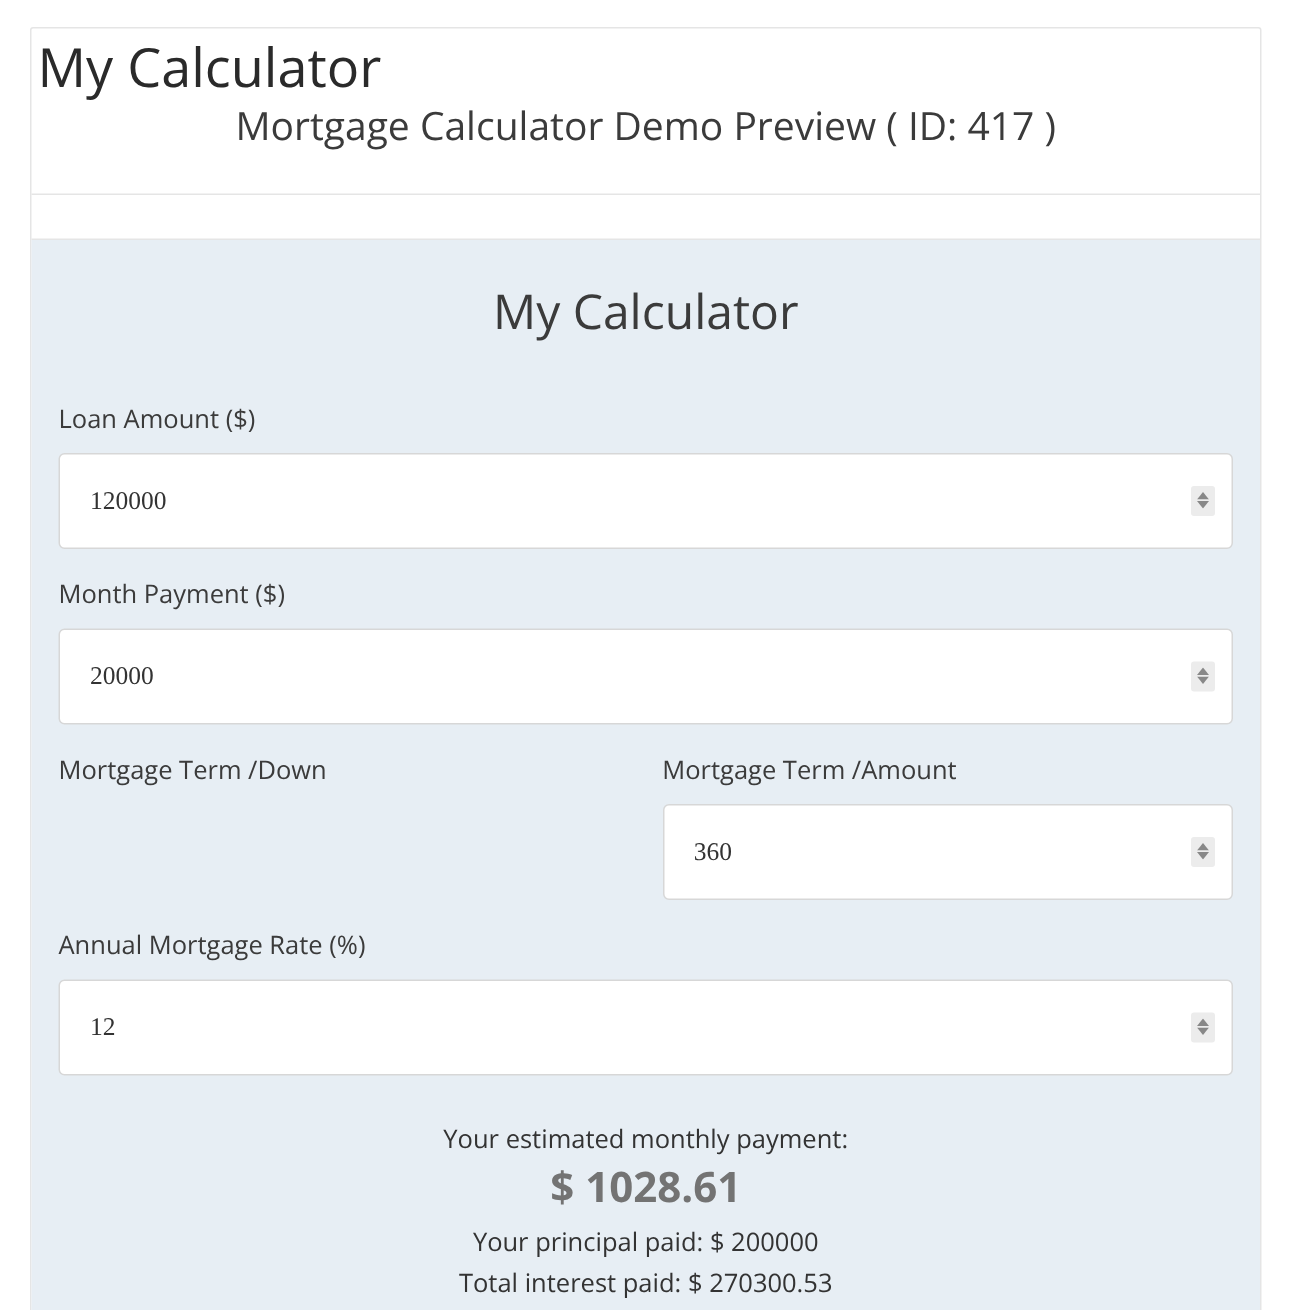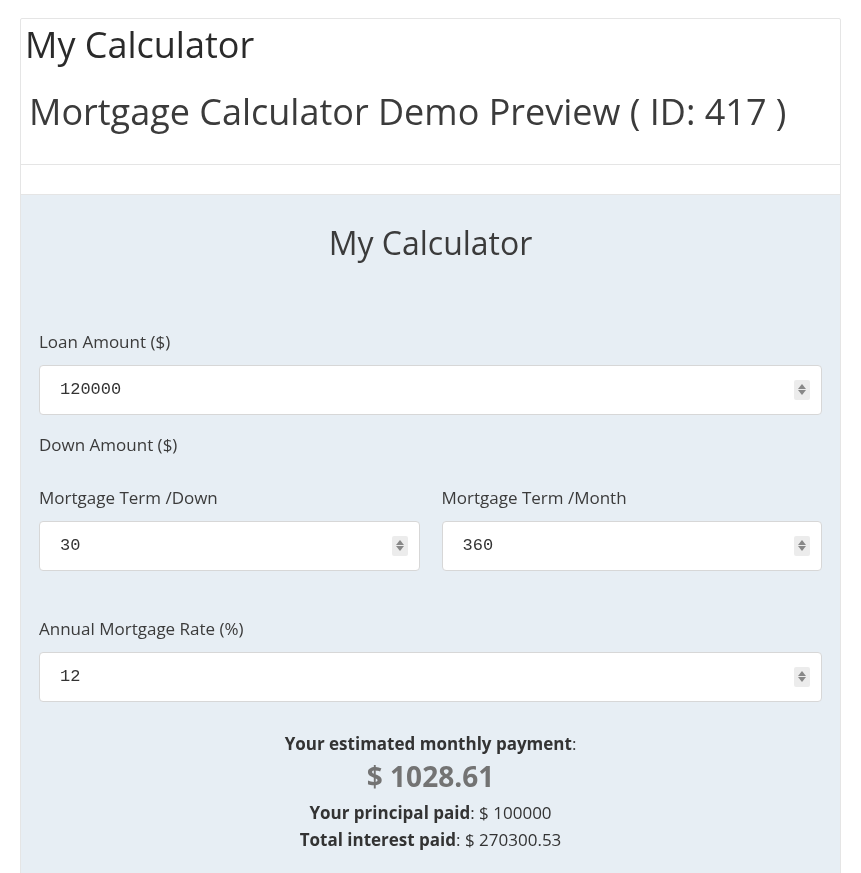--- a/index.html
+++ b/index.html
@@ -24,24 +24,24 @@
     padding-bottom: 28px;
   }
   .header-title {
     font-size: 36px;
     font-weight: 400;
     color: #2a2a2a;
     padding: 6px 4px 0 4px;
     line-height: 1.1;
   }
   .subtitle {
-    font-size: 36px;
+    text-align: center;
+    font-size: 26px;
     font-weight: 400;
     color: #3b3b3b;
-    margin-top: 22px;
     padding: 0 8px;
   }
   .spacer-row {
     height: 30px;
     border-bottom: 1px solid #e5e5e5;
   }
   .calc-panel {
     background: #e7eef4;
     padding: 18px 18px 40px 18px;
   }
@@ -54,40 +54,40 @@
   }
   .form-row {
     display: flex;
     gap: 22px;
     margin-bottom: 18px;
   }
   .form-group {
     flex: 1;
     min-width: 0;
   }
-  .full { flex-basis: 100%; margin-top: 28px; }
+  .full { flex-basis: 100%; }
   .label {
     display: block;
     font-size: 17px;
     color: #3b3b3b;
     margin-bottom: 12px;
   }
   .input-wrap {
     position: relative;
   }
   .text-input {
     width: 100%;
-    height: 50px;
+    height: 64px;
     background: #fff;
     border: 1px solid #d7d7d7;
     border-radius: 4px;
     padding: 0 40px 0 20px;
     font-size: 17px;
     color: #333;
-    font-family: Liberation Mono, monospace;
+    font-family: Liberation Serif, serif;
   }
   .spinner {
     position: absolute;
     right: 12px;
     top: 50%;
     transform: translateY(-50%);
     width: 16px;
     height: 20px;
     background: #ececec;
     border-radius: 2px;
@@ -109,21 +109,21 @@
   .est-value {
     font-size: 28px;
     font-weight: 700;
     margin: 2px 0 6px 0;
     color: #737373;
   }
   .result-line {
     font-size: 17px;
     margin-top: 4px;
   }
-  .bold { font-weight: 700; }
+  .bold { font-weight: 400; }
 </style>
 </head>
 <body>
 
 <div class="card">
   <div class="header-block">
     <h1 class="header-title">My Calculator</h1>
     <h2 class="subtitle">
       <span>Mortgage Calculator Demo Preview ( ID: </span><span>417</span><span> )</span>
     </h2>
@@ -146,41 +146,41 @@
             <svg width="8" height="5" viewBox="0 0 8 5">
                 <path d="M0 0 L8 0 L4 5 Z" fill="#888"></path>
               </svg>
           </span>
         </div>
       </div>
     </div>
 
     <div class="form-row">
       <div class="form-group">
-        <label class="label">Down Amount ($)</label>
+        <label class="label">Month Payment ($)</label>
+        <div class="input-wrap">
+          <input type="text" class="text-input" value="20000" style="">
+          <span class="spinner">
+            <svg width="8" height="5" viewBox="0 0 8 5">
+                <path d="M4 0 L8 5 L0 5 Z" fill="#888"></path>
+              </svg>
+            <svg width="8" height="5" viewBox="0 0 8 5">
+                <path d="M0 0 L8 0 L4 5 Z" fill="#888"></path>
+              </svg>
+          </span>
+        </div>
       </div>
     </div>
 
     <div class="form-row">
       <div class="form-group">
         <label class="label">Mortgage Term /Down</label>
-        <div class="input-wrap">
-          <input type="text" class="text-input" value="30" style="">
-          <span class="spinner">
-            <svg width="8" height="5" viewBox="0 0 8 5">
-                <path d="M4 0 L8 5 L0 5 Z" fill="#888"></path>
-              </svg>
-            <svg width="8" height="5" viewBox="0 0 8 5">
-                <path d="M0 0 L8 0 L4 5 Z" fill="#888"></path>
-              </svg>
-          </span>
-        </div>
       </div>
       <div class="form-group">
-        <label class="label">Mortgage Term /Month</label>
+        <label class="label">Mortgage Term /Amount</label>
         <div class="input-wrap">
           <input type="text" class="text-input" value="360" style="">
           <span class="spinner">
             <svg width="8" height="5" viewBox="0 0 8 5">
                 <path d="M4 0 L8 5 L0 5 Z" fill="#888"></path>
               </svg>
             <svg width="8" height="5" viewBox="0 0 8 5">
                 <path d="M0 0 L8 0 L4 5 Z" fill="#888"></path>
               </svg>
           </span>
@@ -204,21 +204,21 @@
         </div>
       </div>
     </div>
 
     <div class="results">
       <div class="est-label">
         <span class="bold">Your estimated monthly payment</span>:
       </div>
       <div class="est-value">$ 1028.61</div>
       <div class="result-line">
-        <span class="bold">Your principal paid</span>: <span>$ 100000</span>
+        <span class="bold">Your principal paid</span>: <span>$ 200000</span>
       </div>
       <div class="result-line">
         <span class="bold">Total interest paid</span>: <span>$ 270300.53</span>
       </div>
     </div>
 
   </div>
 </div>
 
 </body></html>

